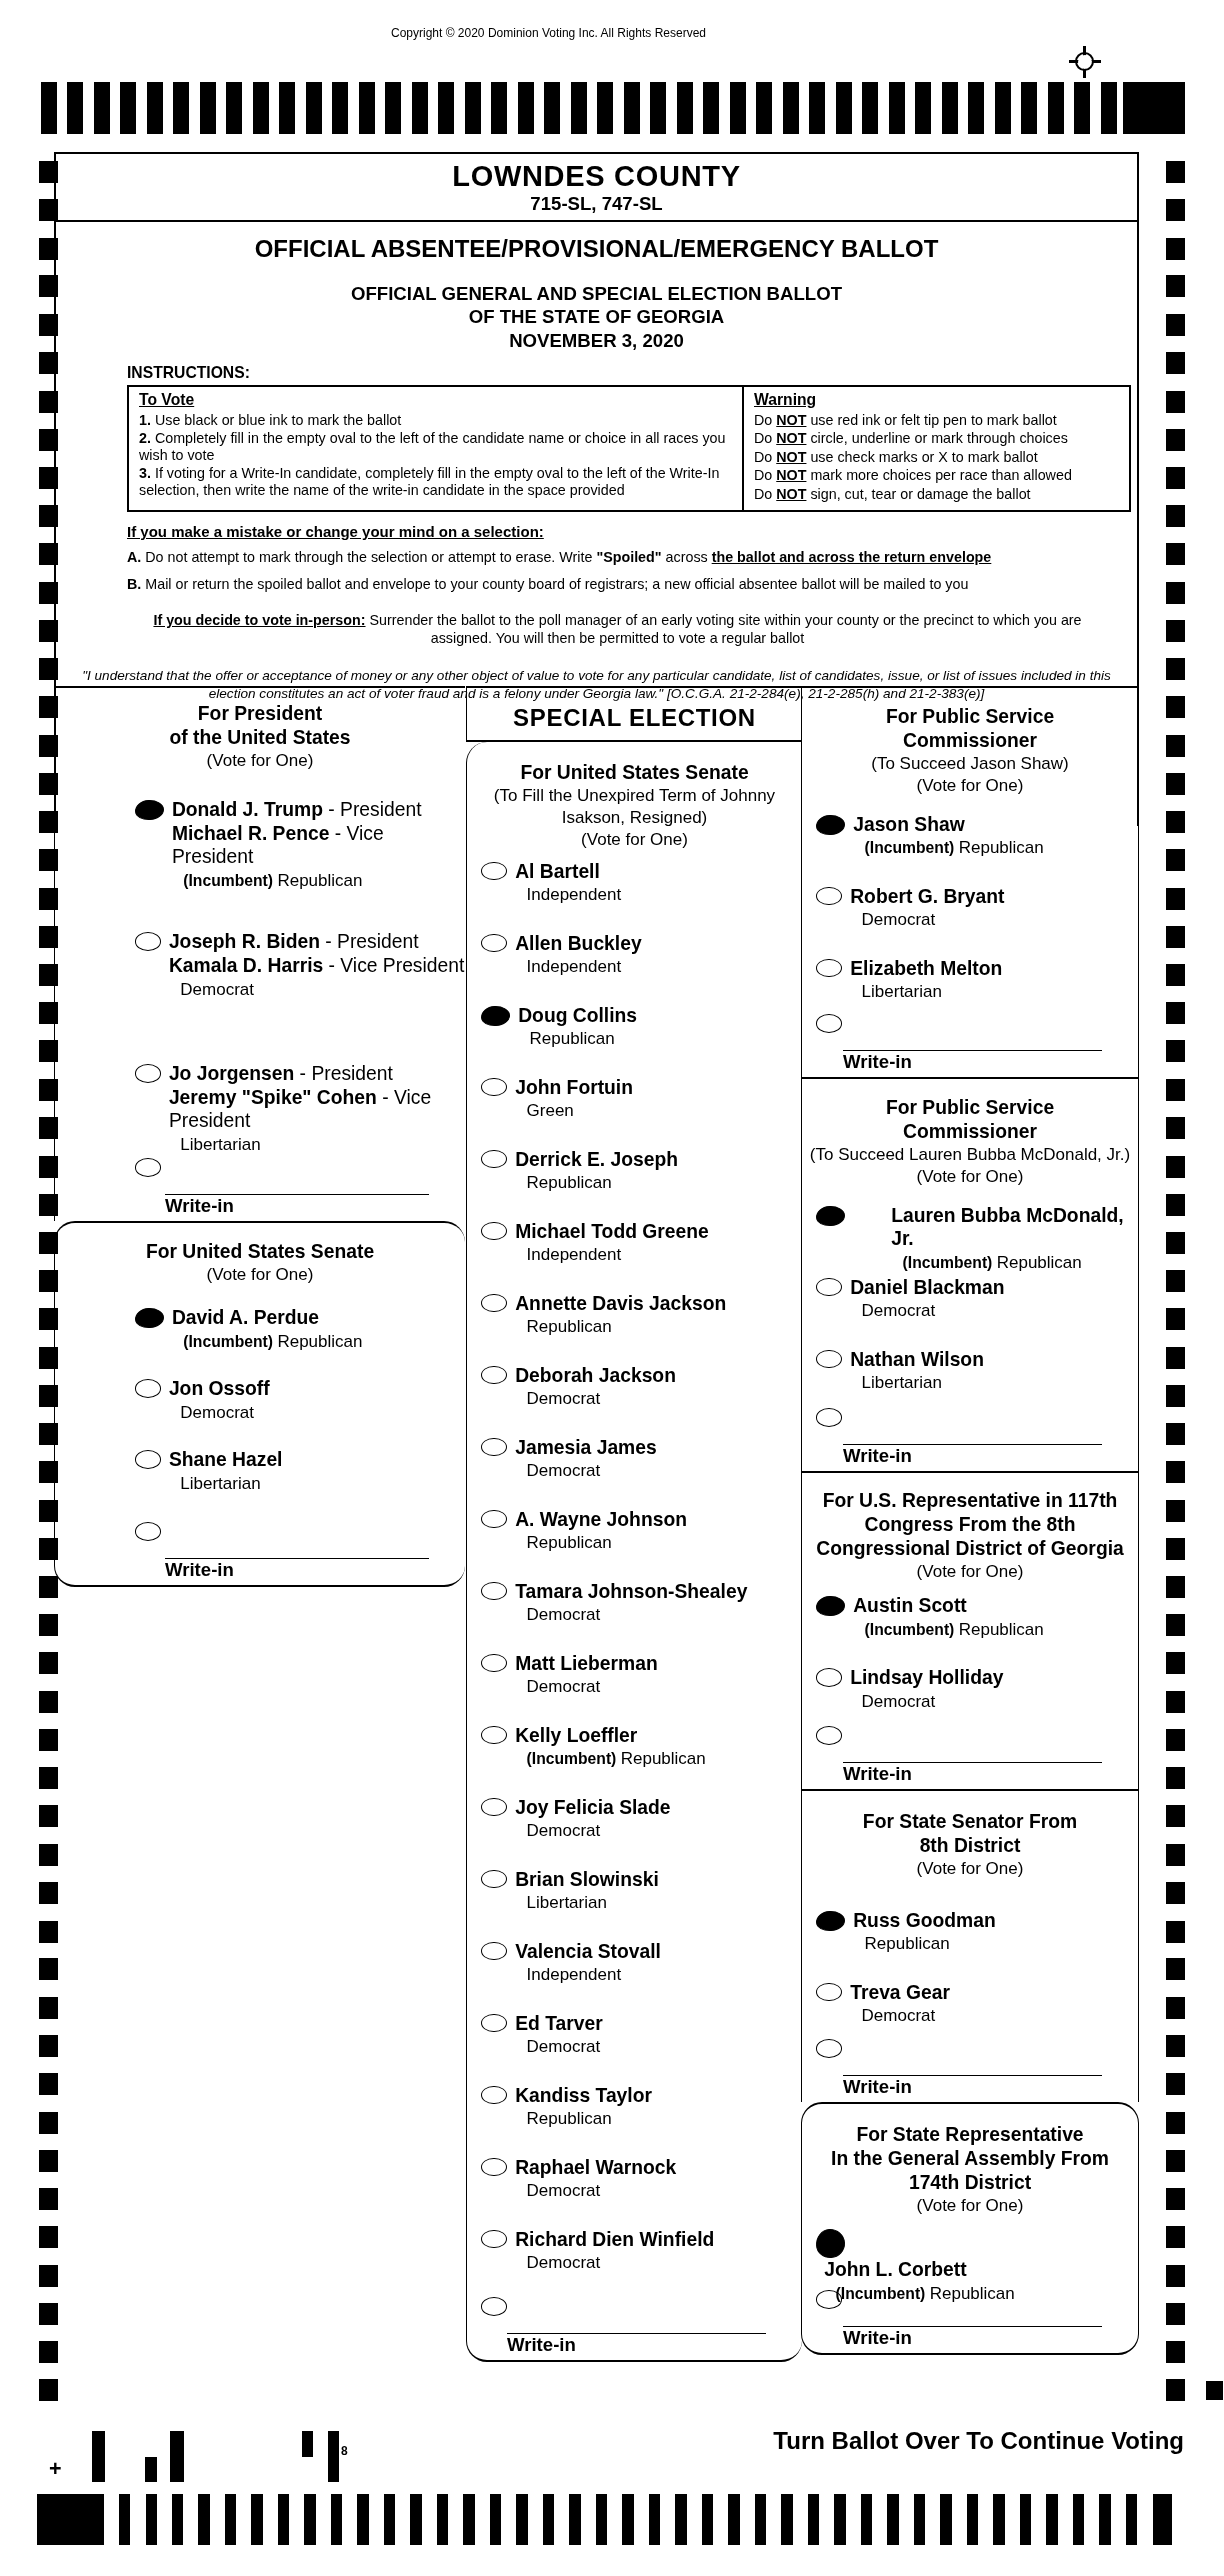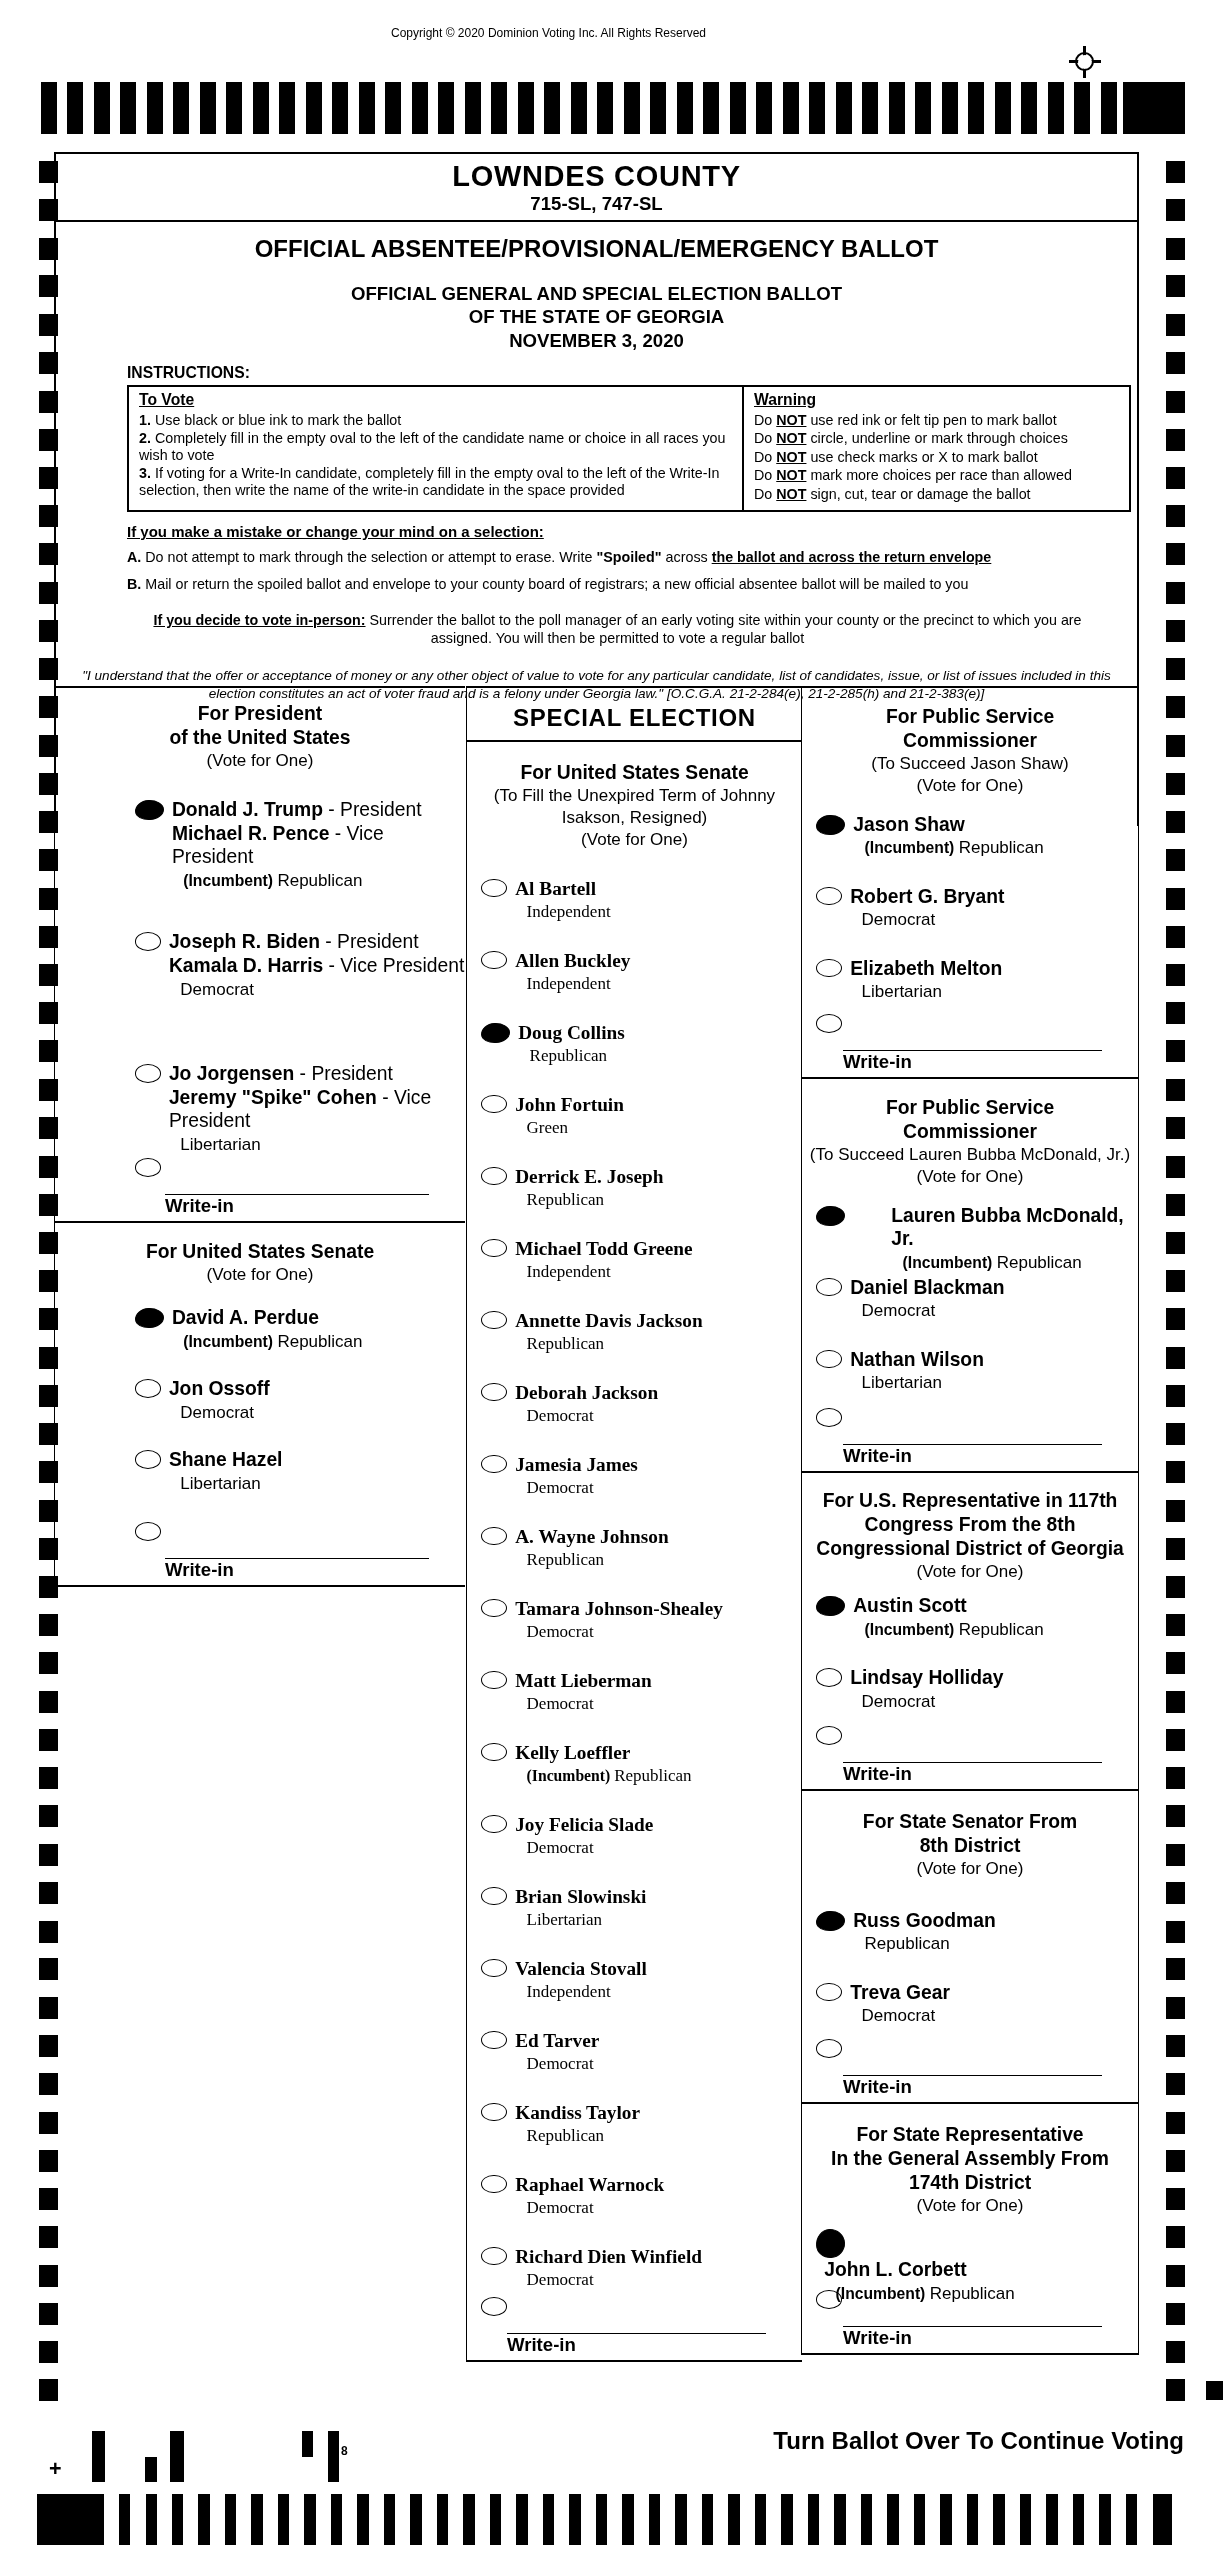--- a/index.html
+++ b/index.html
@@ -39,21 +39,21 @@
   .mline{margin:9.3px 29px 0 71px;font-size:14.3px;line-height:17px;}
   #inperson{margin:18.6px 29px 0 71px;font-size:14.3px;line-height:18px;text-align:center;}
   #oath{margin:20px 14.3px 0 14.3px;text-align:center;font-style:italic;font-size:13.6px;line-height:18px;}
   
   .col{position:absolute;top:686px;}
   #col1{left:54px;width:411px;}
   #col2{left:466px;width:336px;}
   #col3{left:801px;width:338px;}
   .contest{position:relative;border-left:1.4px solid #000;border-top:2.9px solid #000;box-sizing:border-box;overflow:hidden;}
   #col3 .contest{border-right:1.4px solid #000;}
-  .contest.last{border-bottom:2.1px solid #000;}
+  .contest.last{border-bottom:2.1px solid #000;border-radius:21px;}
   .contest.nt{border-top:none;}
   .banner{position:relative;border-left:1.4px solid #000;border-top:2.9px solid #000;border-bottom:2.1px solid #000;
     box-sizing:border-box;text-align:center;}
   .banner-text{font-size:24px;font-weight:bold;letter-spacing:0.7px;padding-top:15.7px;}
   .hdr{text-align:center;}
   .hdr .t{font-size:19.3px;font-weight:bold;line-height:24px;}
   .hdr .s{font-size:17px;line-height:22px;}
   .cands{}
   .cand{display:flex;align-items:flex-start;box-sizing:border-box;}
   #col1 .cand,#col1 .wi-oval{padding-left:80px;}
@@ -331,21 +331,21 @@
       <div class="banner" style="height: 56px;">
         <div class="banner-text">SPECIAL ELECTION</div>
       </div>
       <div class="contest last nt" style="height: 1620px;">
         <div class="hdr" style="padding-top: 18.6px;">
           <div class="t">For United States Senate</div>
           <div class="s">(To Fill the Unexpired Term of Johnny</div>
           <div class="s">Isakson, Resigned)</div>
           <div class="s">(Vote for One)</div>
         </div>
-        <div class="cands" style="margin-top: 26px; font-family: Liberation Serif, serif;">
+        <div class="cands" style="margin-top: 9px;">
           <div class="cand" style="height: 72px;">
             <div class="oval"></div>
             <div class="ctext">
               <div class="cname"><b>Al Bartell</b></div>
               <div class="party">Independent</div>
             </div>
           </div>
           <div class="cand" style="height: 72px;">
             <div class="oval"></div>
             <div class="ctext">

